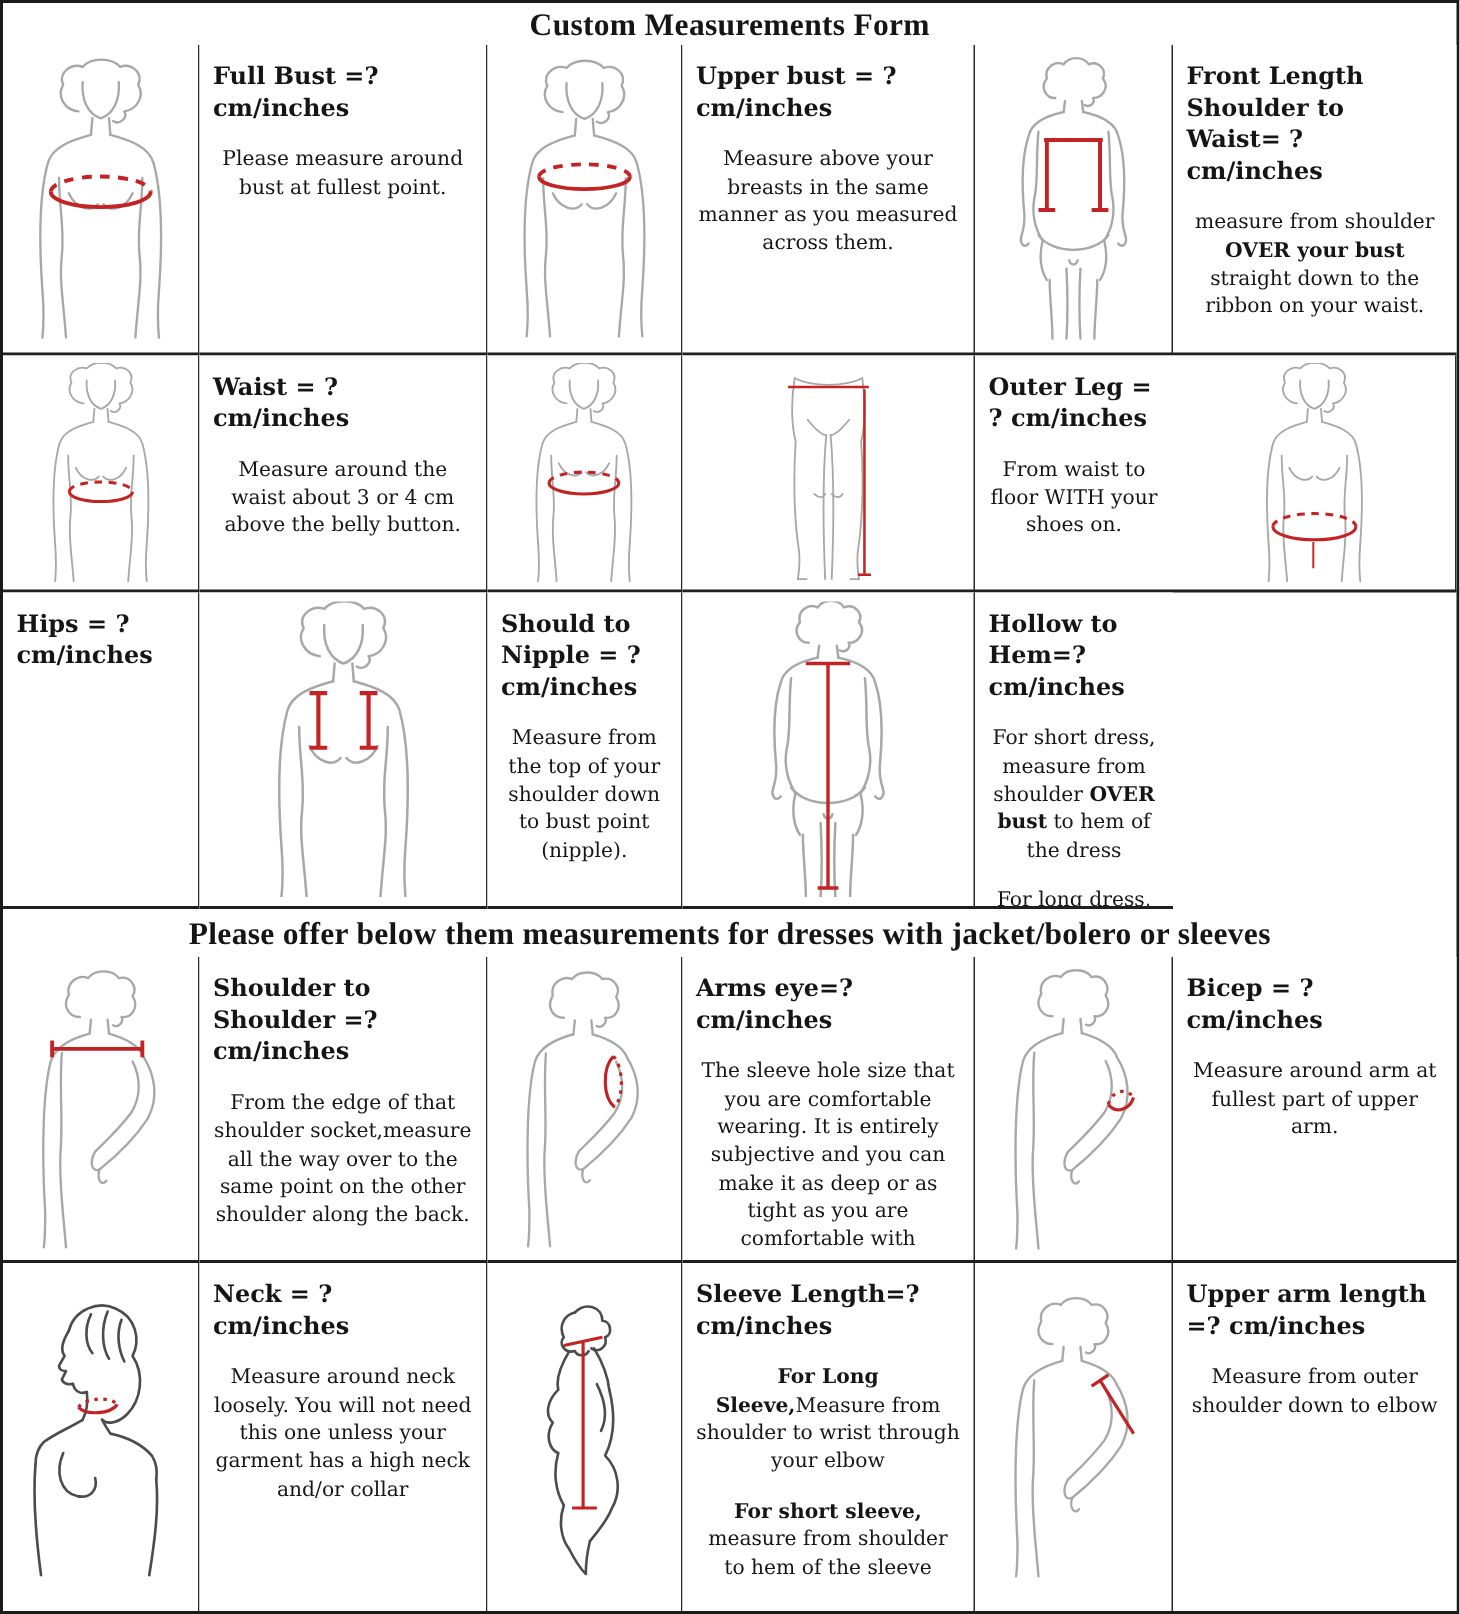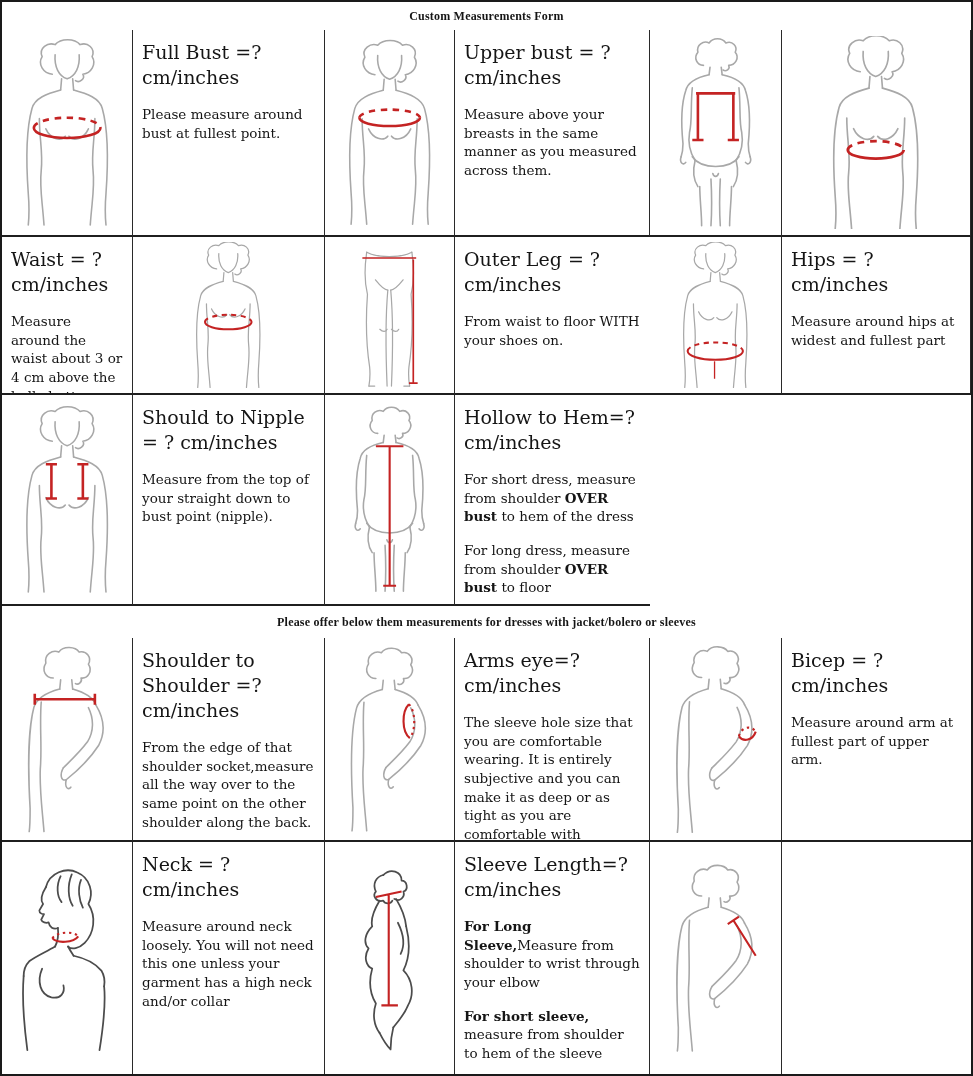--- a/index.html
+++ b/index.html
@@ -5,24 +5,24 @@
   html,body{margin:0;padding:0;background:#fff;}
   body{font-family:"DejaVu Serif", "Liberation Serif", serif;color:#151515;}
   .form{width:973px;height:1076px;border:2px solid #1a1a1a;box-sizing:border-box;
         display:grid;background:#fff;
         grid-template-columns:131px 192px 130px 195px 132px 189px;
         grid-template-rows:28px 207px 158px 211px 32px 204px 232px;}
   .cell{border-right:1px solid #2a2a2a;border-bottom:2px solid #1f1f1f;box-sizing:border-box;overflow:hidden;background:#fff;}
   .col-last{border-right:none;}
   .row-last{border-bottom:none;}
   .span-row{grid-column:1/-1;border-right:none;display:flex;align-items:center;justify-content:center;
-            font-family:"Liberation Serif", serif;font-weight:bold;font-size:12px;letter-spacing:.2px;}
+            font-family:"Liberation Serif", serif;font-weight:bold;font-size:21px;letter-spacing:.2px;}
   .text-cell{padding:8px 9px;font-size:13.5px;line-height:1.38;}
-  .cell-title{font-weight:normal;font-size:19px;line-height:1.32;margin:2px 0 15px;}
-  .cell-body p{margin:0 0 15px;}
+  .cell-title{font-weight:bold;font-size:16px;line-height:1.32;margin:2px 0 15px;}
+  .cell-body p{margin:0 0 15px;text-align:center;}
   .cell-body b{font-weight:bold;}
   .fig-cell{display:flex;align-items:center;justify-content:center;padding:3px;}
   .fig-cell svg{height:97%;max-width:97%;}
   .sk{stroke:#a8a8a8;fill:none;stroke-width:1.7;stroke-linecap:round;stroke-linejoin:round;}
   .skd{stroke:#4c4c4c;fill:none;stroke-width:1.9;stroke-linecap:round;stroke-linejoin:round;}
   .ms{stroke:#c42323;fill:none;stroke-width:2.8;stroke-linecap:butt;}
   .thin{stroke-width:1.8;}
   .med{stroke-width:2.3;}
   .dash{stroke-dasharray:7 6;}
   .dot{stroke-dasharray:2.5 4;}
@@ -83,20 +83,26 @@
       <path class="sk" d="M58,38 C44,41 35,46 33,55 C28,70 28,92 30,112 C30,118 29,123 28,126"></path>
       <path class="sk" d="M72,38 C86,41 95,46 97,55 C102,70 102,92 100,112 C100,118 101,123 102,126"></path>
       <path class="sk" d="M28,126 C26,132 30,136 33,132 M102,126 C104,132 100,136 97,132"></path>
       <path class="sk" d="M40,52 C38,72 40,88 37,100 C35,112 38,122 43,130 M90,52 C92,72 90,88 93,100 C95,112 92,122 87,130"></path>
       <path class="sk" d="M43,130 C40,142 42,152 46,158 M87,130 C90,142 88,152 84,158"></path>
       <path class="sk" d="M40,126 C50,140 80,140 90,126 M62,144 C63,148 67,148 68,144"></path>
       <path class="sk" d="M48,158 C48,172 50,186 50,200 M60,150 C61,168 61,184 60,200 M70,150 C69,168 69,184 70,200 M82,158 C82,172 80,186 80,200"></path>
       <path class="ms" d="M44,58 L86,58 M46,58 L46,108 M84,58 L84,108 M40,108 L52,108 M78,108 L90,108"></path>
     </svg>
   </div>
+  <div class="cell text-cell col-last">
+    <div class="cell-title">Front Length Shoulder to Waist= ? cm/inches</div>
+    <div class="cell-body">
+        <p><span>measure from shoulder </span><b>OVER your bust</b><span> straight down to the ribbon on your waist.</span></p>
+      </div>
+  </div>
 
   <div class="cell fig-cell">
     <svg viewBox="0 0 130 200">
       <path class="sk" d="M49,37 C39,36 33,26 38,18 C34,9 44,2 52,5 C58,-2 73,-2 79,5 C87,2 96,9 92,18 C97,26 91,36 82,37 C85,42 78,47 74,44"></path>
       <path class="sk" d="M52,16 C51,29 56,39 65,42 C74,39 79,29 78,16"></path>
       <path class="sk" d="M59,42 L58,54 M71,42 L72,54"></path>
       <path class="sk" d="M58,54 C43,58 30,63 27,74 C22,92 20,124 23,166 C24,178 24,190 23,200"></path>
       <path class="sk" d="M72,54 C87,58 100,63 103,74 C108,92 110,124 107,166 C106,178 106,190 107,200"></path>
       <path class="sk" d="M35,85 C35,107 39,121 37,141 C35,159 38,172 40,200"></path>
       <path class="sk" d="M95,85 C95,107 91,121 93,141 C95,159 92,172 90,200"></path>
@@ -156,43 +162,40 @@
       <path class="sk" d="M35,85 C35,107 39,121 37,141 C35,159 38,172 40,200"></path>
       <path class="sk" d="M95,85 C95,107 91,121 93,141 C95,159 92,172 90,200"></path>
       <path class="sk" d="M42,96 C47,107 58,110 63,104 M67,104 C72,110 83,107 88,96"></path>
       <path class="ms" d="M27,150 A38,12 0 0 0 103,150"></path>
       <path class="ms dash" d="M27,150 A38,12 0 0 1 103,150"></path>
       <path class="ms thin" d="M64,164 L64,188"></path>
     </svg>
   </div>
   <div class="cell text-cell">
     <div class="cell-title">Hips = ? cm/inches</div>
-    <div class="cell-body">
-        <p><span>Measure around hips at widest and fullest part</span></p>
-      </div>
   </div>
 
   <div class="cell fig-cell">
     <svg viewBox="0 0 130 200">
       <path class="sk" d="M49,37 C39,36 33,26 38,18 C34,9 44,2 52,5 C58,-2 73,-2 79,5 C87,2 96,9 92,18 C97,26 91,36 82,37 C85,42 78,47 74,44"></path>
       <path class="sk" d="M52,16 C51,29 56,39 65,42 C74,39 79,29 78,16"></path>
       <path class="sk" d="M59,42 L58,54 M71,42 L72,54"></path>
       <path class="sk" d="M58,54 C43,58 30,63 27,74 C22,92 20,124 23,166 C24,178 24,190 23,200"></path>
       <path class="sk" d="M72,54 C87,58 100,63 103,74 C108,92 110,124 107,166 C106,178 106,190 107,200"></path>
       <path class="sk" d="M35,85 C35,107 39,121 37,141 C35,159 38,172 40,200"></path>
       <path class="sk" d="M95,85 C95,107 91,121 93,141 C95,159 92,172 90,200"></path>
       <path class="sk" d="M42,98 C47,109 58,112 63,106 M67,106 C72,112 83,109 88,98"></path>
       <path class="ms" d="M48,62 L48,99 M42,62 L54,62 M42,99 L54,99"></path>
       <path class="ms" d="M82,62 L82,99 M76,62 L88,62 M76,99 L88,99"></path>
     </svg>
   </div>
   <div class="cell text-cell">
     <div class="cell-title">Should to Nipple = ? cm/inches</div>
     <div class="cell-body">
-        <p><span>Measure from the top of your straight down to bust point (nipple).</span></p>
+        <p><span>Measure from the top of your shoulder down to bust point (nipple).</span></p>
       </div>
   </div>
 
   <div class="cell fig-cell">
     <svg viewBox="0 0 130 200">
       <path class="sk" d="M52,28 C45,28 41,20 46,14 C44,6 52,1 58,4 C62,-2 72,-2 76,4 C83,1 89,8 86,14 C91,20 86,28 79,28 C81,32 76,35 73,33"></path>
       <path class="sk" d="M59,30 L58,38 M71,30 L72,38"></path>
       <path class="sk" d="M58,38 C44,41 35,46 33,55 C28,70 28,92 30,112 C30,118 29,123 28,126"></path>
       <path class="sk" d="M72,38 C86,41 95,46 97,55 C102,70 102,92 100,112 C100,118 101,123 102,126"></path>
       <path class="sk" d="M28,126 C26,132 30,136 33,132 M102,126 C104,132 100,136 97,132"></path>
@@ -322,14 +325,20 @@
       <path class="sk" d="M58,36 L57,46 M70,36 L71,46"></path>
       <path class="sk" d="M57,46 C42,50 32,56 29,66 C24,85 22,125 25,175 C25,185 25,193 24,200"></path>
       <path class="sk" d="M71,46 C85,50 93,55 96,63"></path>
       <path class="sk" d="M96,63 C104,76 107,92 99,107 C88,124 74,136 64,144"></path>
       <path class="sk" d="M88,66 C94,78 94,92 87,103 C78,115 68,124 61,131"></path>
       <path class="sk" d="M37,60 C35,85 38,108 36,132 C35,155 38,175 40,200"></path>
       <path class="sk" d="M61,131 C57,138 58,146 64,144 C62,152 66,156 69,152"></path>
       <path class="ms med" d="M84,60 L108,98 M78,64 L90,56"></path>
     </svg>
   </div>
+  <div class="cell text-cell col-last row-last">
+    <div class="cell-title">Upper arm length =? cm/inches</div>
+    <div class="cell-body">
+        <p><span>Measure from outer shoulder down to elbow</span></p>
+      </div>
+  </div>
 
 </div>
 
 </body></html>

